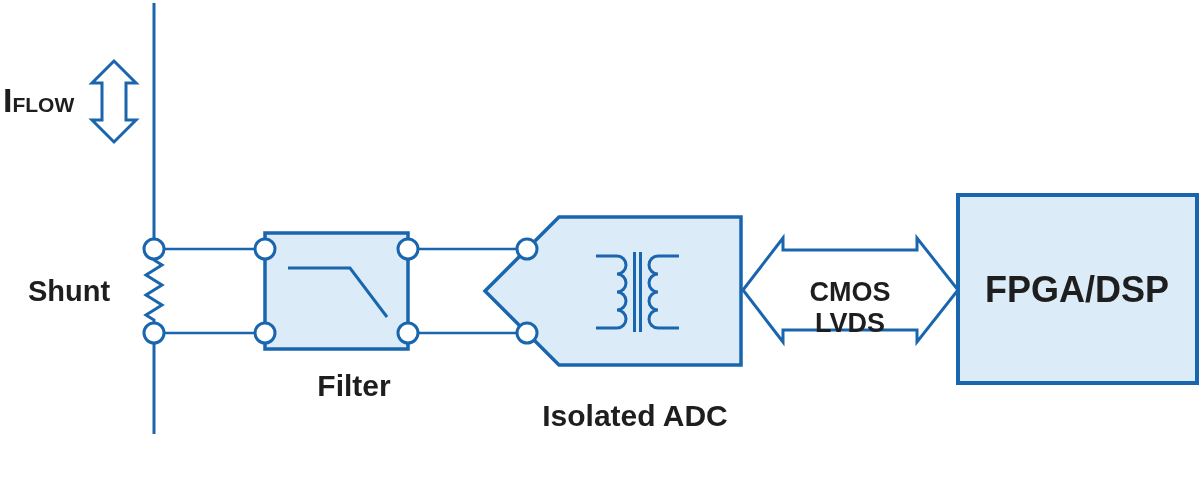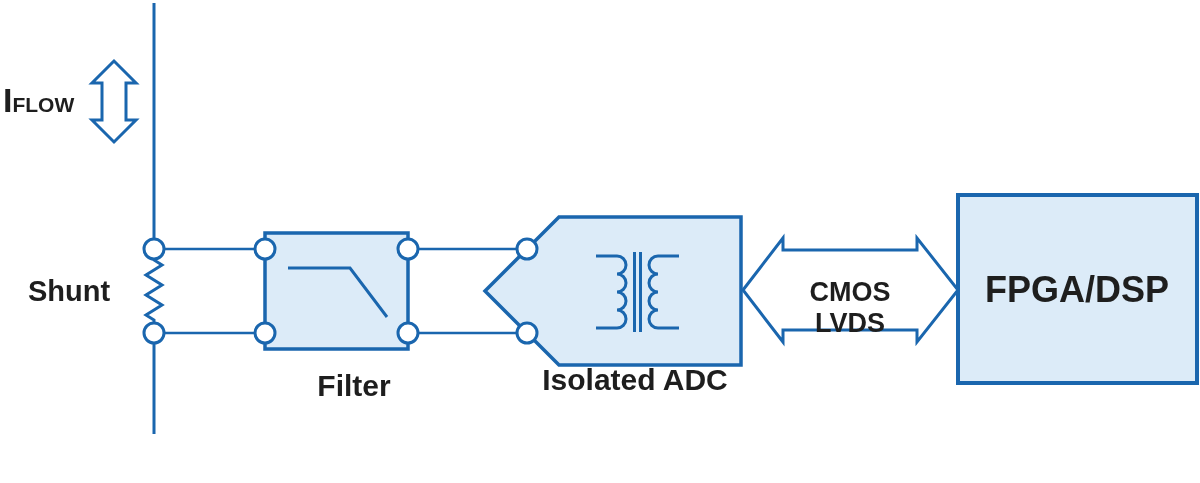--- a/index.html
+++ b/index.html
@@ -31,21 +31,21 @@
     font-size:29px;
     white-space:nowrap;
     line-height:1.05;
   }
   .lbl.center{transform:translate(-50%,-50%);text-align:center;}
   .lbl.right-align{}
   .iflow{left:3px;top:83px;font-size:34px;}
   .iflow .sub{font-size:21px;}
   .shunt{left:28px;top:276px;width:114px;}
   .filter-lbl{left:354px;top:386px;font-size:30px;}
-  .adc-lbl{left:635px;top:380px;font-size:30px;}
+  .adc-lbl{left:635px;top:416px;font-size:30px;}
   .bus-lbl{left:850px;top:289px;font-size:27px;line-height:31px;margin-top:19px;}
   .fpga-lbl{left:1077px;top:289px;font-size:36px;line-height:39px;}
 </style>
 </head>
 <body>
 
 <div class="stage">
 
   <svg width="1200" height="483" viewBox="0 0 1200 483">
 

